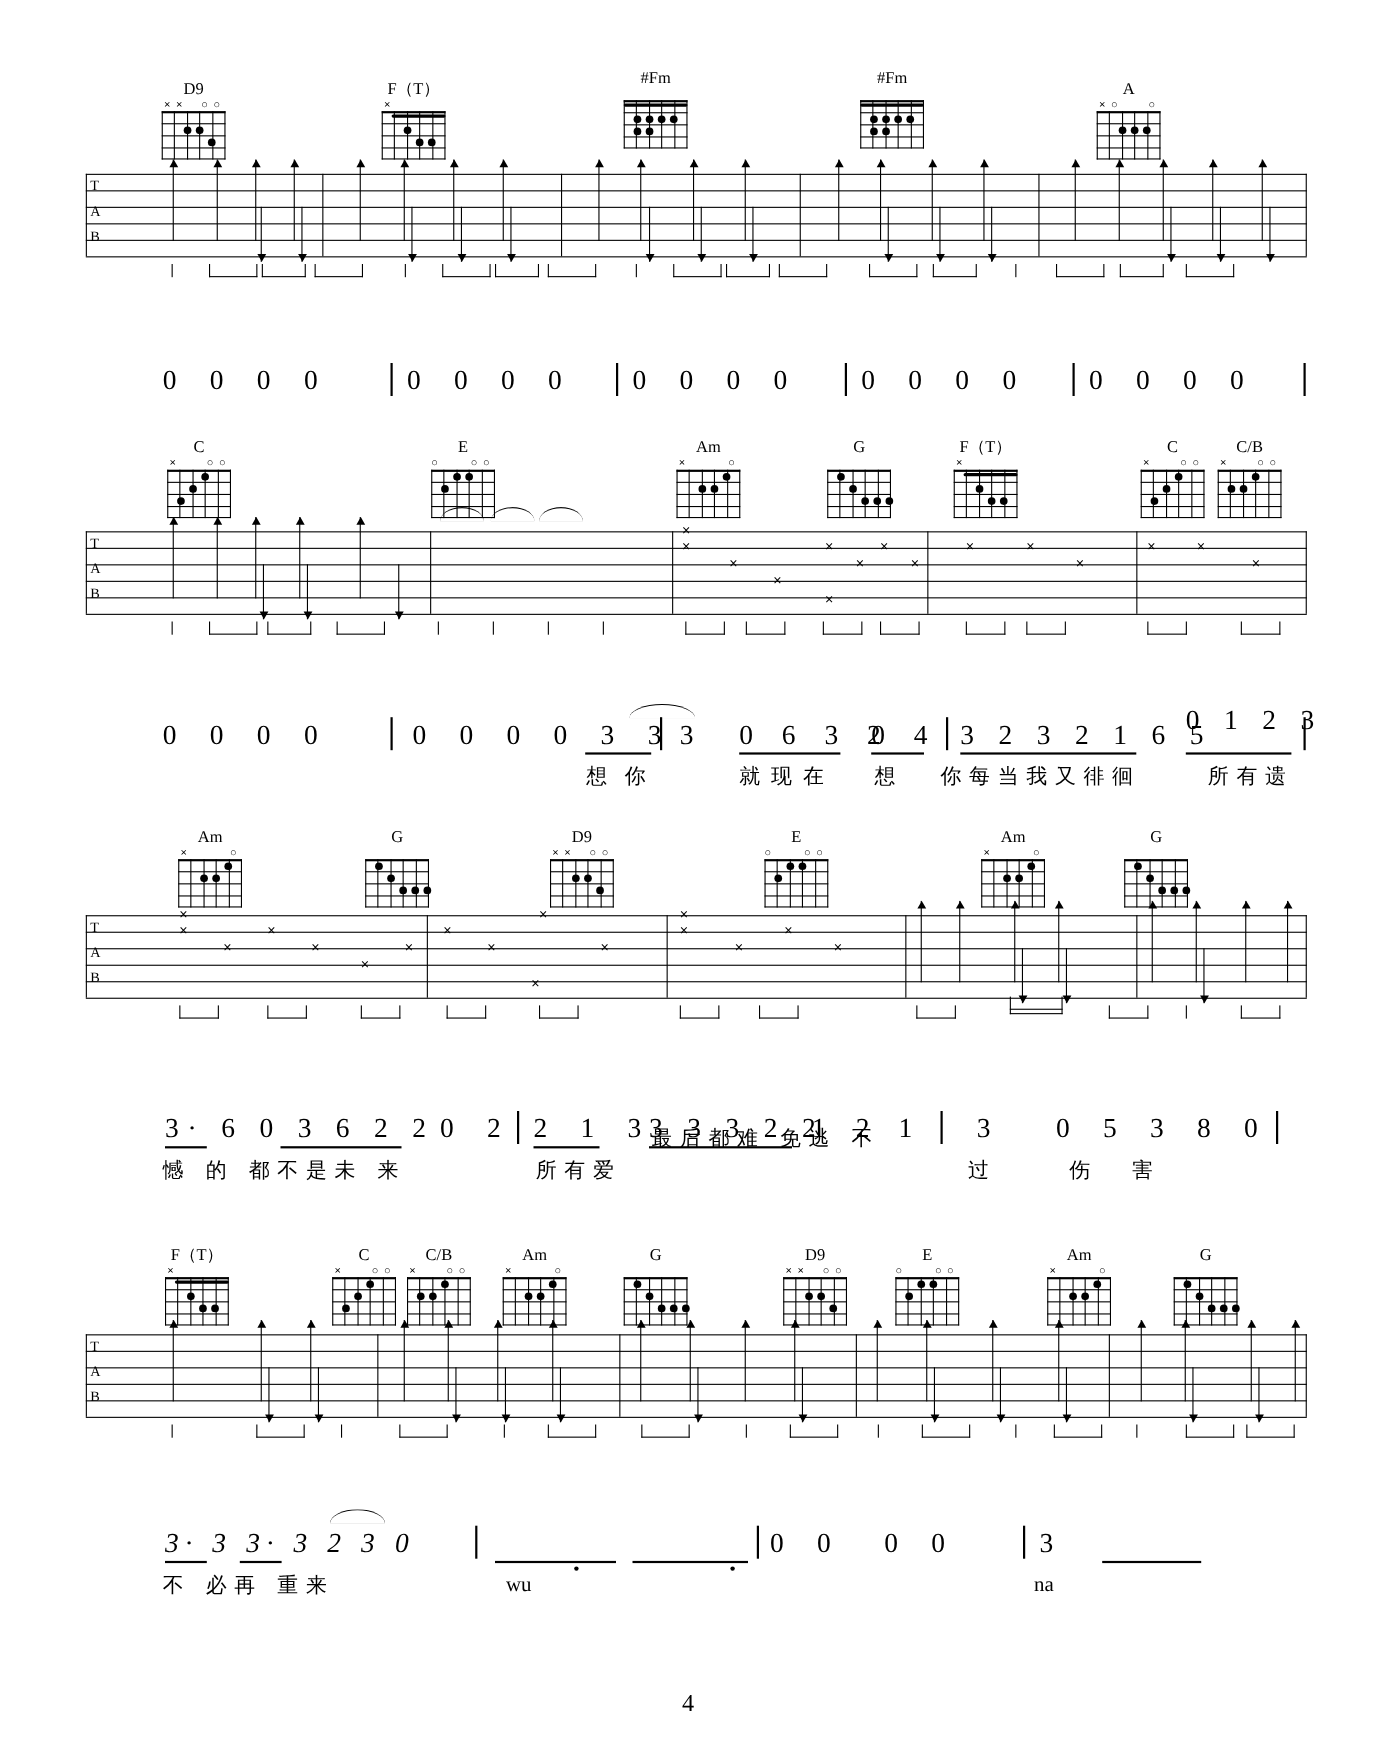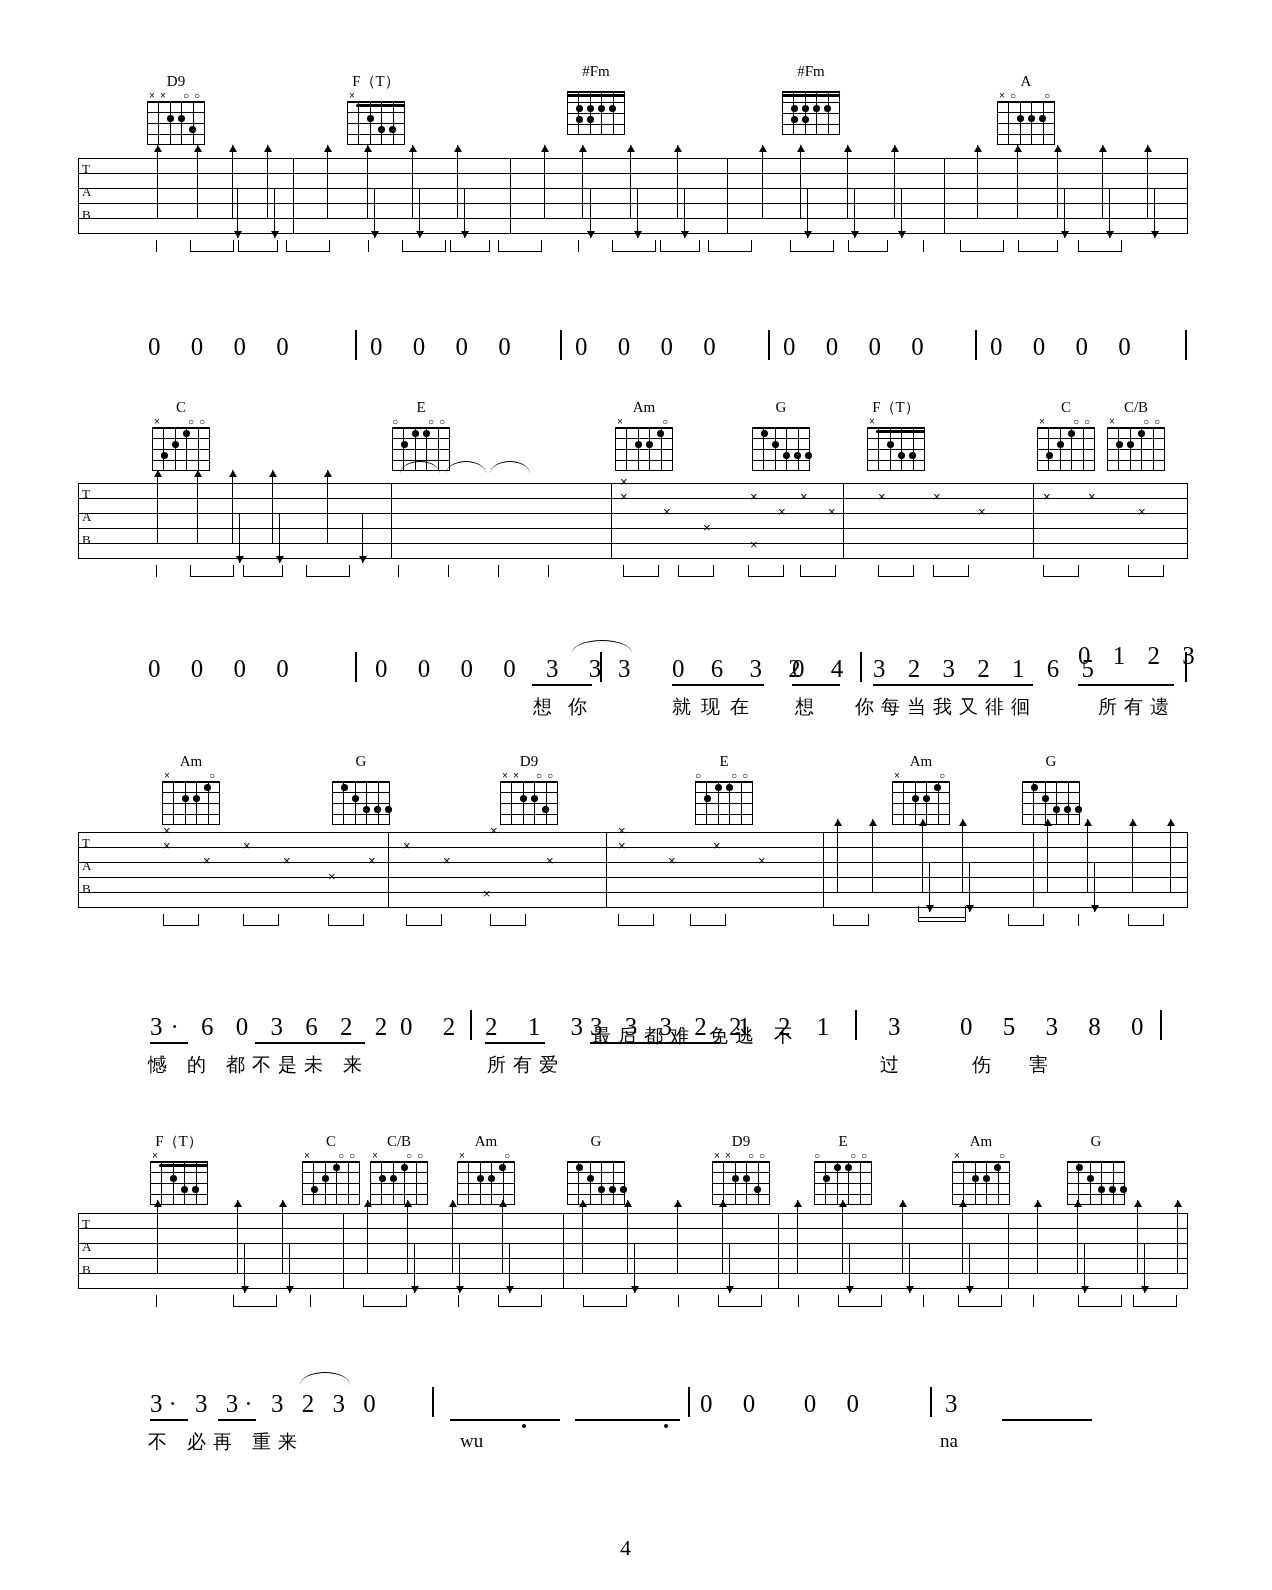--- a/index.html
+++ b/index.html
@@ -1453,21 +1453,21 @@
         <i style="left:43px;"></i>
         <b style="left:0;width:44px;"></b>
       </div>
     <div class="rhy" style="left:1055px;top:82px;width:44px;">
         <i style="left:0;"></i>
         <i style="left:43px;"></i>
         <b style="left:0;width:44px;"></b>
       </div>
   </div>
 
-  <div class="num" style="left:150px;top:1390px;letter-spacing:6px;">3· 3 3· 3 2 3 0</div>
+  <div class="num" style="left:150px;top:1390px;letter-spacing:6px;font-style:italic;">3· 3 3· 3 2 3 0</div>
   <div class="ubar" style="left:150px;top:1419px;width:38px;"></div>
   <div class="ubar" style="left:218px;top:1419px;width:38px;"></div>
   <div class="slur" style="left:300px;top:1372px;width:50px;"></div>
   <div class="vbar" style="left:432px;top:1387px;height:30px;"></div>
   <div class="ubar" style="left:450px;top:1419px;width:110px;"></div>
   <div class="ubar" style="left:575px;top:1419px;width:105px;"></div>
   <div class="dotr" style="left:522px;top:1424px;"></div>
   <div class="dotr" style="left:664px;top:1424px;"></div>
   <div class="vbar" style="left:688px;top:1387px;height:30px;"></div>
   <div class="num" style="left:700px;top:1390px;letter-spacing:12px;">0 0  0 0</div>

